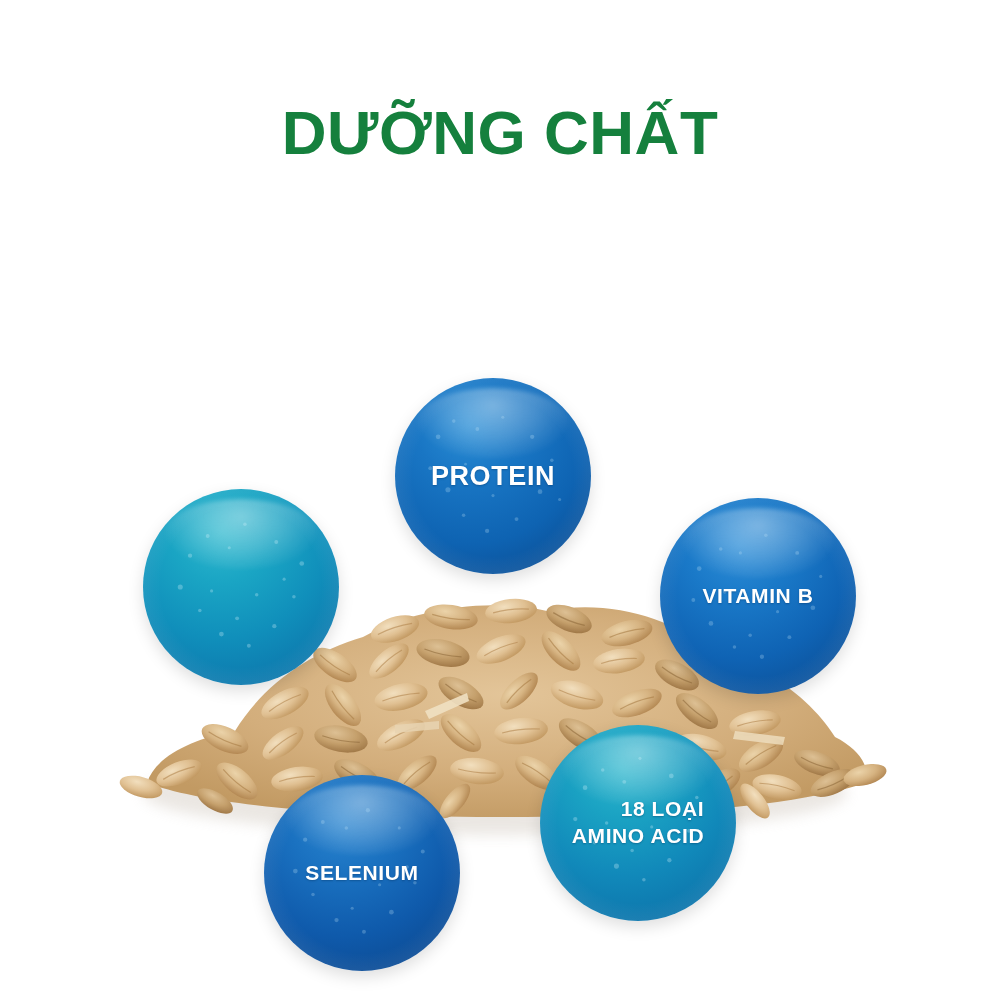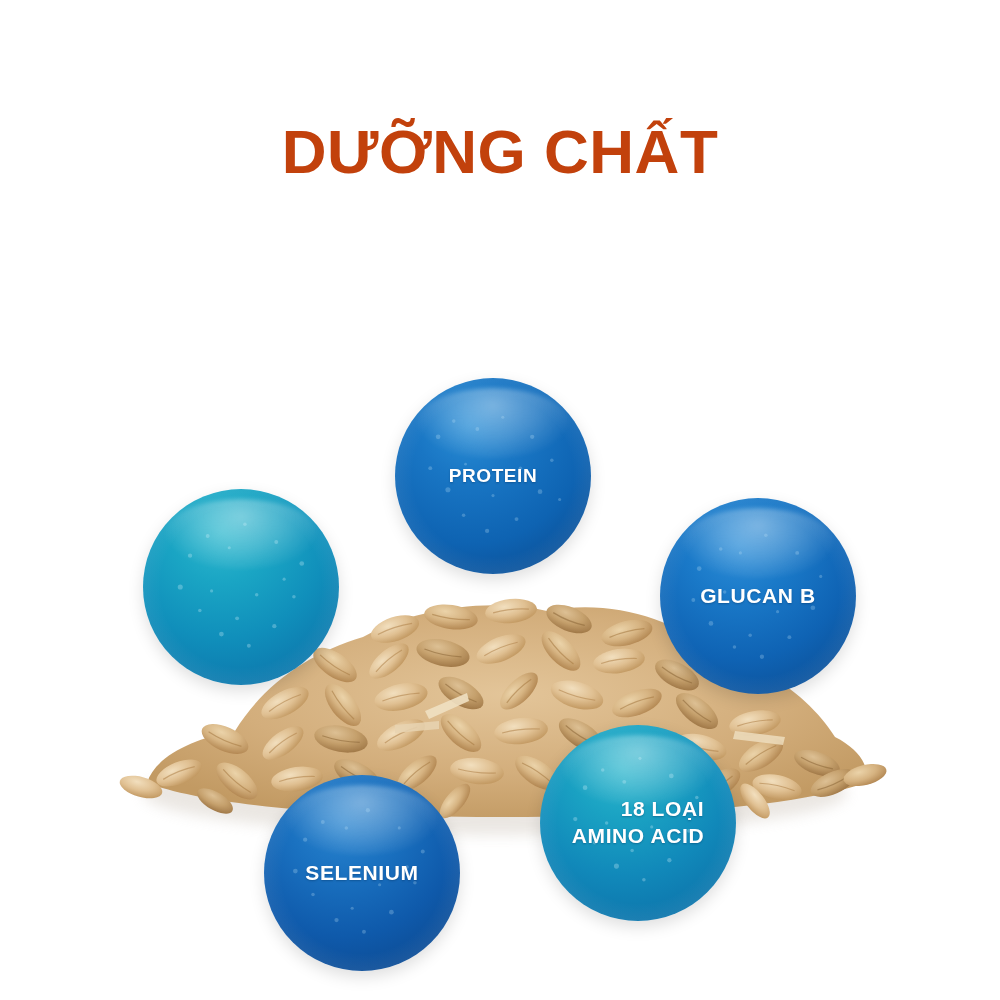--- a/index.html
+++ b/index.html
@@ -94,21 +94,21 @@
     text-shadow:0 1px 2px rgba(0,40,80,0.35);
     padding:0 8px;
     white-space:pre-line;
   }
 
   
   #bubble-protein{
     left:395px; top:378px; width:196px; height:196px;
     background:radial-gradient(circle at 38% 24%, #2a8ed6 0%, #1976c4 28%, #0e63b2 62%, #0b4f96 86%, #0a4182 100%);
   }
-  #bubble-protein .bubble-label{ font-size:19px; }
+  #bubble-protein .bubble-label{ font-size:27px; }
 
   #bubble-beta{
     left:143px; top:489px; width:196px; height:196px;
     background:radial-gradient(circle at 40% 22%, #2fb9cf 0%, #1aa5c4 26%, #108fbb 55%, #0d78ad 82%, #0b6699 100%);
   }
   #bubble-beta .bubble-label{ font-size:21px; }
 
   #bubble-vitamin{
     left:660px; top:498px; width:196px; height:196px;
     background:radial-gradient(circle at 40% 24%, #2d8ed8 0%, #1a79c8 28%, #0f63b4 60%, #0c5098 86%, #0a4182 100%);
@@ -129,21 +129,21 @@
     text-align:right;
   }
   #bubble-selenium .bubble-label{ font-size:21px; }
 </style>
 </head>
 <body>
 
 <div class="canvas">
 
   <div class="title-block">
-    <div class="title-line1" style="color: #c2410c; margin-top: 19px;">DƯỠNG CHẤT</div>
+    <div class="title-line1" style="color: #15803d;">DƯỠNG CHẤT</div>
   </div>
 
   <div class="grain-pile">
     <svg class="grain-svg" viewBox="0 0 800 330" preserveAspectRatio="none">
       <defs>
         <radialGradient id="gKernelL" cx="38%" cy="30%" r="72%">
           <stop offset="0%" stop-color="#f2dfbe"></stop>
           <stop offset="55%" stop-color="#e0c092"></stop>
           <stop offset="100%" stop-color="#c39a63"></stop>
         </radialGradient>
@@ -462,21 +462,21 @@
             <circle cx="70" cy="28" r="1.0"></circle>
           <circle cx="54" cy="19" r="0.9"></circle>
             <circle cx="41" cy="28" r="0.8"></circle>
           <circle cx="60" cy="58" r="0.8"></circle>
             <circle cx="33" cy="48" r="0.9"></circle>
           <circle cx="74" cy="48" r="0.7"></circle>
             <circle cx="46" cy="70" r="0.9"></circle>
         </g>
       </svg>
     </span>
-    <span class="bubble-label" style="color: rgb(255, 255, 255);">GLUCAN B</span>
+    <span class="bubble-label" style="color: rgb(255, 255, 255);">VITAMIN B</span>
   </div>
 
   <div class="bubble" id="bubble-amino">
     <span class="sheen"></span>
     <span class="rim"></span>
     <span class="spark">
       <svg viewBox="0 0 100 100">
         <g fill="#d4f2fb" opacity="0.55">
           <circle cx="23" cy="32" r="1.2"></circle>
             <circle cx="32" cy="23" r="0.9"></circle>

